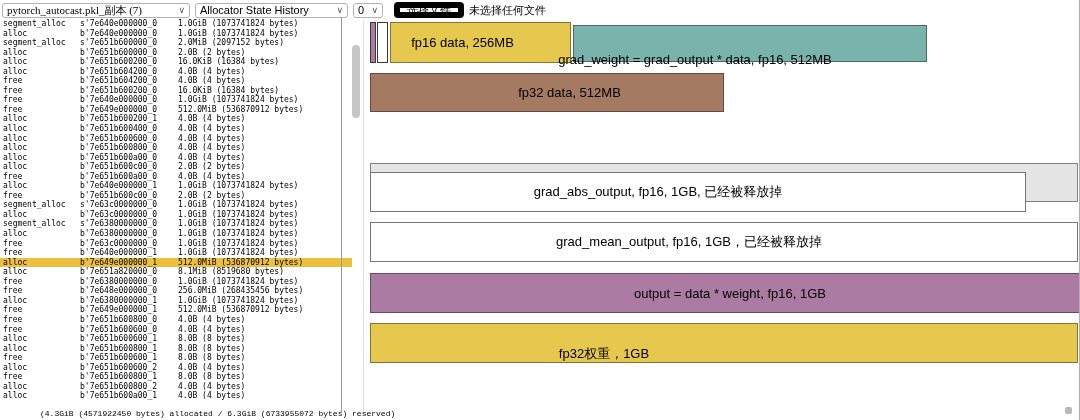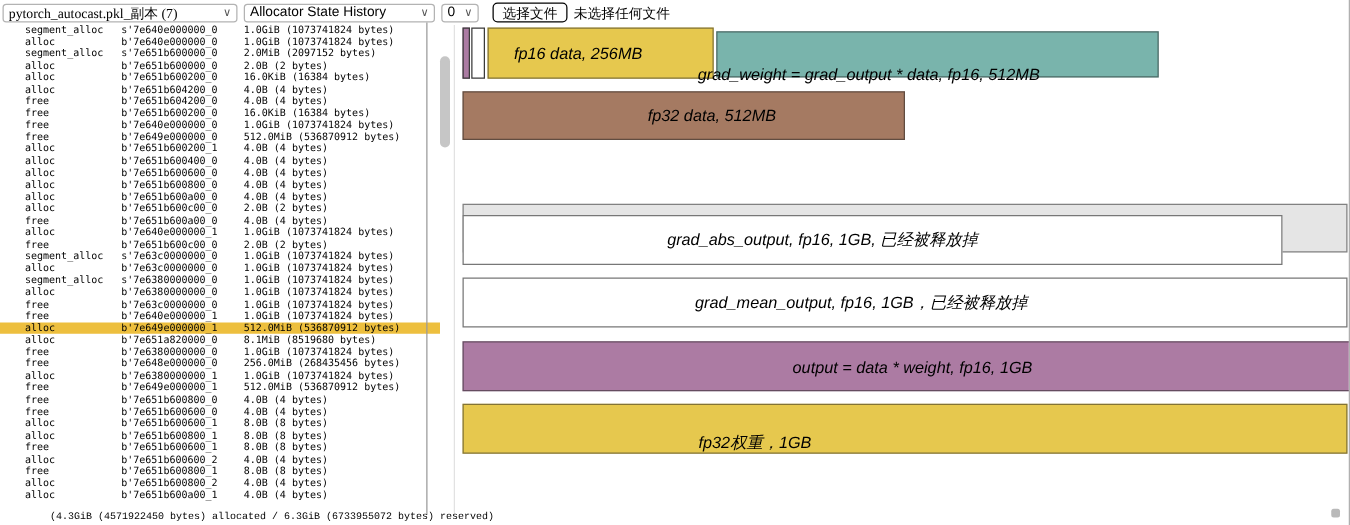--- a/index.html
+++ b/index.html
@@ -25,47 +25,47 @@
     display: flex; align-items: center; justify-content: space-between;
     padding: 0 4px; gap: 4px; cursor: default;
     white-space: nowrap; overflow: hidden;
   }
   .select .chev { color: #555; font-size: 9px; line-height: 1; flex: 0 0 auto; }
   .sel-file  { width: 188px; font-family: Liberation Serif, serif; }
   .sel-view  { width: 153px; }
   .sel-index { width: 30px; }
   .file-btn {
     height: 16px; background: #fdfdfd;
-    border: 1px solid #000000; border-radius: 4px;
+    border: 6px solid #000000; border-radius: 4px;
     font-size: 11px; padding: 0 7px; margin-left: 6px;
     display: flex; align-items: center; color: #000;
   }
   .no-file { font-size: 11px; color: #000; }
 
   
   .log {
     position: absolute; top: 19px; left: 0; width: 352px;
     font-family: "DejaVu Sans Mono", "Liberation Mono", monospace;
     font-size: 8px; color: #000;
   }
   .logrow {
     height: 9.55px; line-height: 9.55px;
-    display: flex; white-space: nowrap; padding-left: 20px;
+    display: flex; white-space: nowrap; padding-left: 3px;
   }
   .logrow .c-action { width: 77px; flex: 0 0 auto; }
   .logrow .c-addr   { width: 98px; flex: 0 0 auto; }
   .logrow .c-size   { flex: 1 1 auto; }
 
   
   .panel-border    { position: absolute; left: 341px; top: 18px; height: 394px; width: 1px; background: #9a9a9a; }
   .panel-border2   { position: absolute; left: 363px; top: 20px; height: 392px; width: 1px; background: #e2e2e2; }
   .scrollbar-thumb { position: absolute; left: 352px; top: 45px; width: 8px; height: 73px; background: #c6c6c6; border-radius: 4px; }
 
   
-  .blocks { position: absolute; inset: 0; font-style: italic; }
+  .blocks { position: absolute; inset: 0; }
   .block {
     position: absolute;
     display: flex; align-items: center; justify-content: center;
     font-size: 13px; color: #000;
     border: 1px solid rgba(30,30,30,0.5);
   }
   .block.white  { border: 1px solid #777; }
   .block.mini   { border: 1px solid #3a3a3a; }
   .block .lbl { white-space: nowrap; }
   .block.left-align { justify-content: center; }

